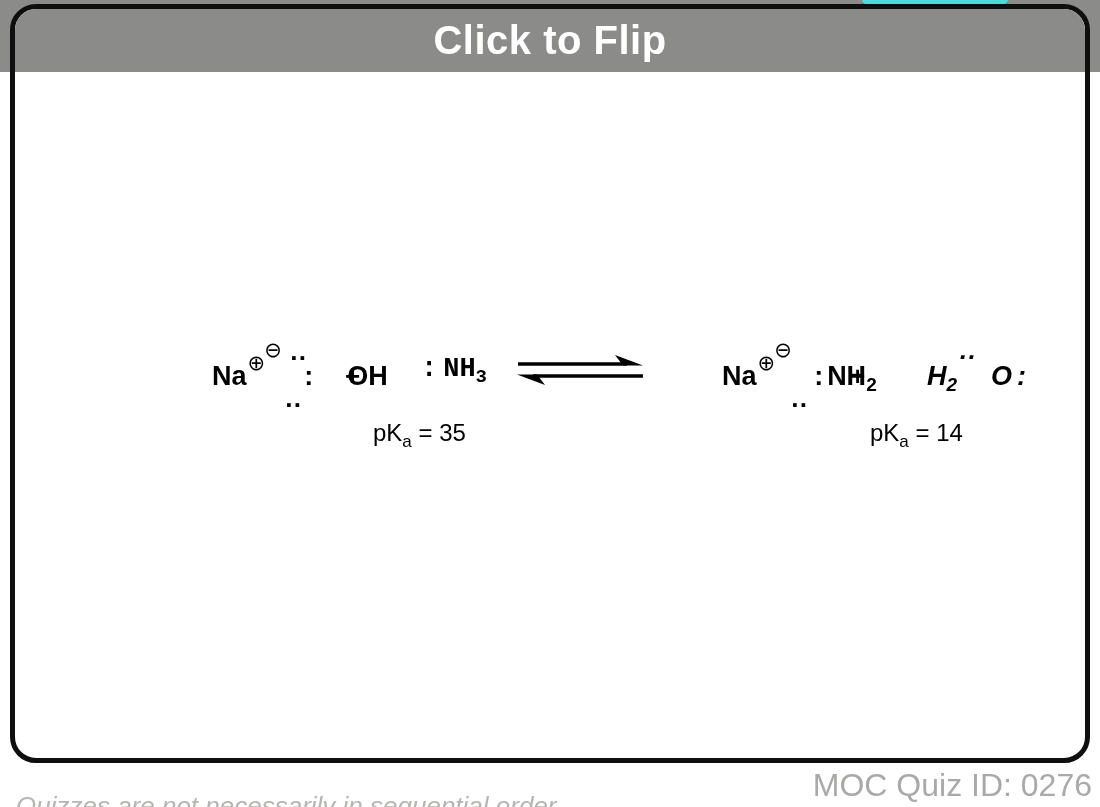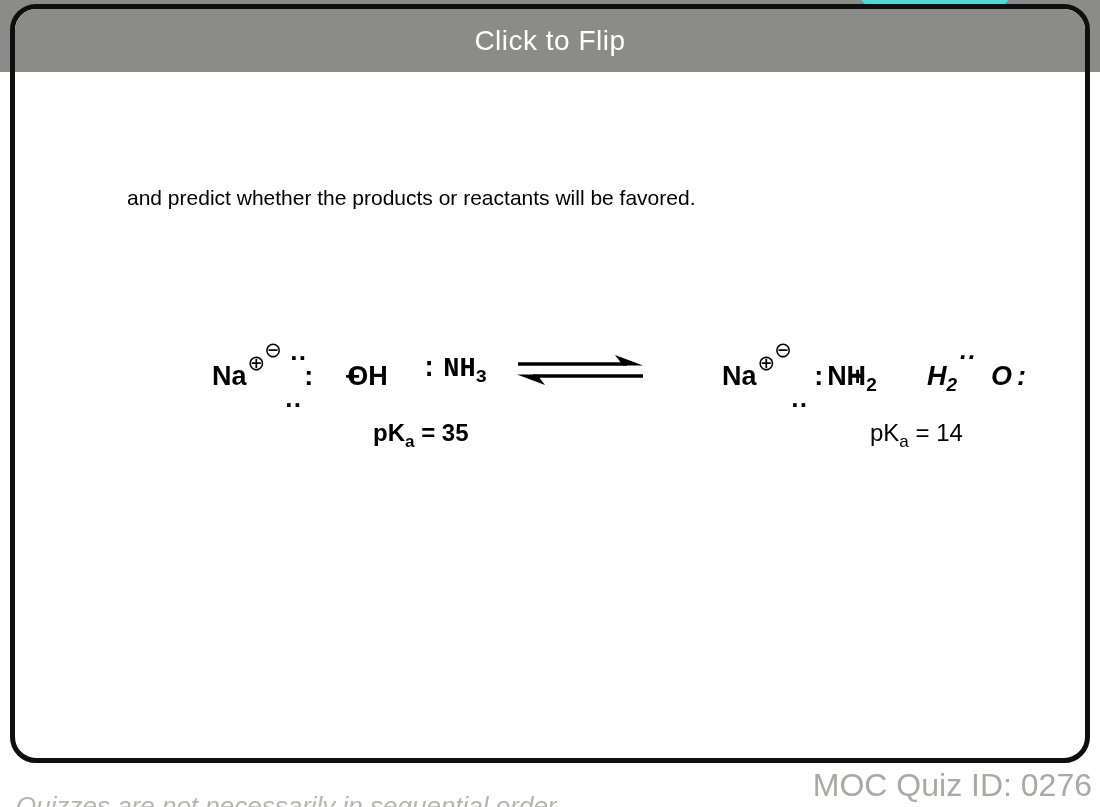--- a/index.html
+++ b/index.html
@@ -53,23 +53,23 @@
     cursor: pointer;
   }
 
   .card-header {
     height: 63px;
     background: var(--header-bg);
     display: flex; align-items: center; justify-content: center;
   }
   .card-title {
     color: #ffffff;
-    font-size: 28px;
+    font-size: 40px;
     letter-spacing: 0.5px;
-    font-weight: 400;
+    font-weight: 700;
   }
 
   .question {
     position: absolute; left: 112px; top: 174px;
     width: 920px;
     font-size: 21px;
     line-height: 30px;
     color: #000;
   }
   .ksub { position: relative; top: 6px; font-size: 15px; }
@@ -122,21 +122,20 @@
 
 <div class="peek-button"></div>
 
 <div class="card">
 
   <div class="card-header">
     <span class="card-title">Click to Flip</span>
   </div>
 
   <div class="question">
-    <div>and predict whether the products or reactants will be favored.</div>
   </div>
 
   <div class="mol" style="left:163px; top:352px;">
     <span class="fml">Na</span><span class="chg sup-chg">⊕</span><span class="ion">
       <span class="chg chg-top">⊖</span>
       <span class="lp lp-top">··</span>
       <span class="fml">:</span><span class="fml">OH</span>
       <span class="lp lp-bottom">··</span>
     </span>
   </div>
@@ -164,21 +163,21 @@
 
   <div class="plus" style="left:835px; top:352px;">+</div>
 
   <div class="mol" style="left:878px; top:352px;font-style:italic;">
     <span class="fml">H</span><span class="fsub">2</span><span class="o-wrap">
       <span class="lp lp-top-o">··</span>
       <span class="fml">O</span>
     </span><span class="fml lp-right">:</span>
   </div>
 
-  <div class="pka" style="left:358px; top:410px;font-weight:bold;">
+  <div class="pka" style="left:358px; top:410px;">
     <span>pK</span><span class="asub">a</span><span> = 35</span>
   </div>
   <div class="pka" style="left:855px; top:410px;">
     <span>pK</span><span class="asub">a</span><span> = 14</span>
   </div>
 
 </div>
 
 <div class="footer-note">Quizzes are not necessarily in sequential order</div>
 <div class="footer-id">MOC Quiz ID: 0276</div>

